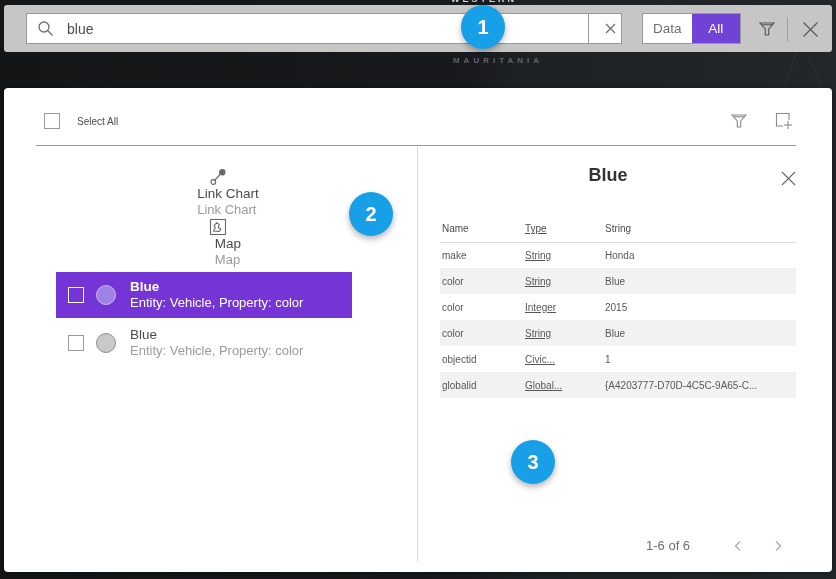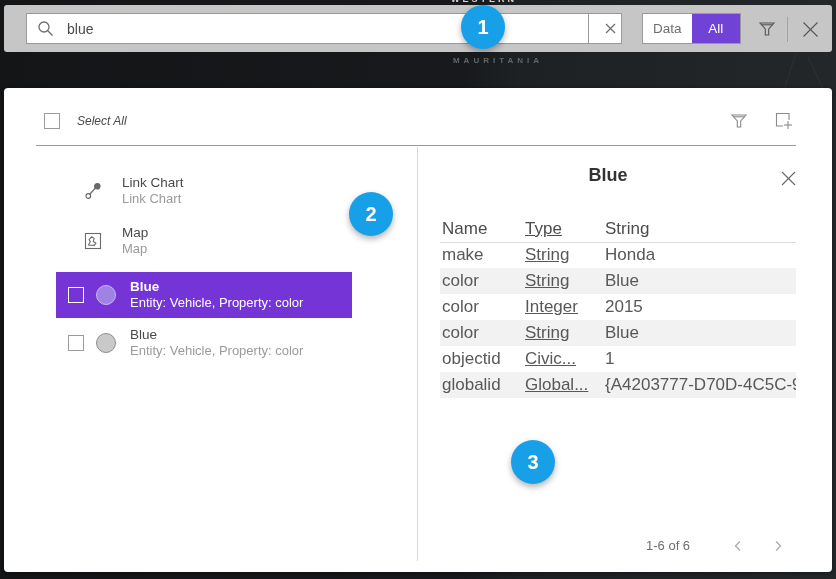--- a/index.html
+++ b/index.html
@@ -24,48 +24,48 @@
   .toggle-opt.sel{background:#7142d6;color:#fff;}
   .icon-btn{position:absolute;width:24px;height:24px;display:flex;align-items:center;justify-content:center;color:#555;cursor:pointer;}
   .bar-funnel{left:751px;top:12px;}
   .bar-divider{position:absolute;left:783px;top:12px;width:1px;height:25px;background:#a3a3a3;}
   .bar-close{left:794px;top:12px;}
 
   
   .panel{position:absolute;left:4px;top:88px;width:828px;height:484px;background:#fff;border-radius:4px;z-index:2;box-shadow:0 1px 5px rgba(0,0,0,0.45);}
   .select-all{position:absolute;left:44px;top:113px;display:flex;align-items:center;gap:17px;cursor:pointer;}
   .checkbox{width:16px;height:16px;border:1px solid #9b9b9b;background:#fff;flex:0 0 auto;}
-  .select-all-label{font-size:12px;color:#4a4a4a;font-style:italic;}
+  .select-all-label{font-size:10px;color:#4a4a4a;}
   .panel-funnel{left:727px;top:109px;color:#8a8a8a;}
   .panel-add{left:772px;top:109px;color:#8a8a8a;}
   .header-divider{position:absolute;left:36px;top:145px;width:760px;height:1px;background:#9b9b9b;}
   .v-divider{position:absolute;left:417px;top:147px;width:1px;height:414px;background:#dadada;}
 
   
   .list-row{position:absolute;left:56px;width:296px;height:46px;display:flex;align-items:center;cursor:pointer;}
   .list-row .txt{display:flex;flex-direction:column;justify-content:center;line-height:16px;}
   .row-title{font-size:13.5px;color:#4a4a4a;}
   .row-sub{font-size:13px;color:#9b9b9b;}
-  .list-row.icon-row{padding-left:28px;}
+  .list-row.icon-row{padding-left:28px;flex-direction:column;}
   .list-row.icon-row .txt{margin-left:20px;}
   .list-row.check-row{padding-left:12px;}
   .entity-dot{width:20px;height:20px;border-radius:50%;margin-left:12px;flex:0 0 auto;}
   .check-row .txt{margin-left:14px;}
   .list-row.selected{background:#7434d6;}
   .list-row.selected .row-title{color:#fff;font-weight:bold;}
   .list-row.selected .row-sub{color:#fff;}
   .list-row.selected .checkbox{border:1.5px solid #fff;background:transparent;}
   .dot-purple{background:#9f82e3;border:1.5px solid #c9b8f2;}
   .dot-gray{background:#c9c9c9;border:1.5px solid #8f8f8f;}
   .row-icon{color:#6a6a6a;flex:0 0 auto;}
 
   
   .details-title{position:absolute;left:440px;top:165px;width:336px;text-align:center;font-size:18px;font-weight:600;color:#333;}
   .details-close{left:776px;top:166px;color:#666;}
-  .dtable{position:absolute;left:440px;top:216px;width:356px;font-size:17px;color:#585858;border-collapse:collapse;}
+  .dtable{position:absolute;left:440px;top:216px;width:356px;font-size:10px;color:#585858;border-collapse:collapse;}
   .dtable th{font-weight:normal;color:#4c4c4c;text-align:left;height:26px;border-bottom:1px solid #dcdcdc;}
   .dtable td{height:26px;}
   .dtable .c1{width:84px;padding-left:2px;}
   .dtable .c2{width:80px;text-decoration:underline;}
   .dtable tr.alt{background:#f2f2f2;}
   .dtable .val{white-space:nowrap;overflow:hidden;max-width:192px;}
   .pagination-label{position:absolute;left:646px;top:538px;font-size:13px;color:#6e6e6e;}
   .pg-btn{width:20px;height:20px;color:#adadad;}
   .pg-prev{left:728px;top:536px;}
   .pg-next{left:768px;top:536px;}

